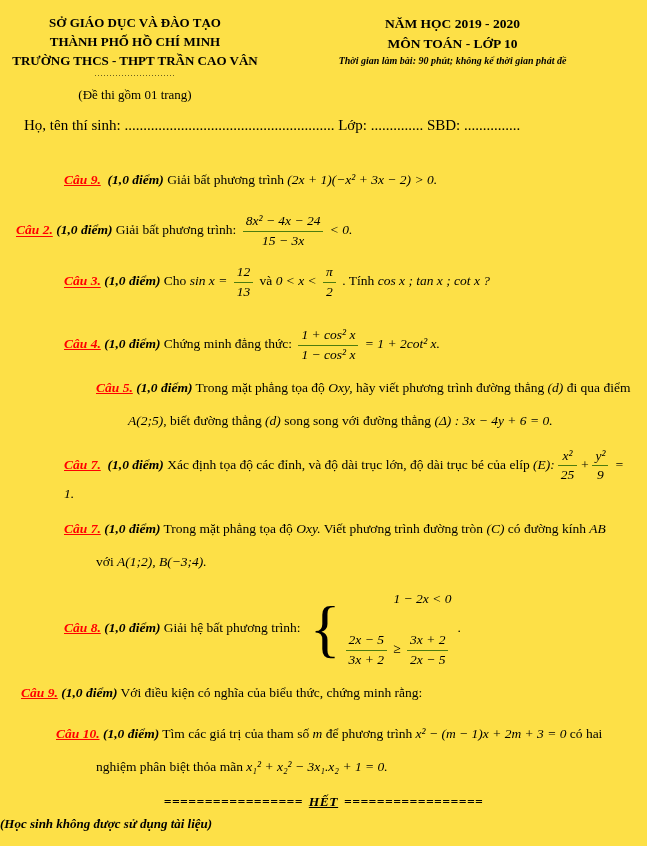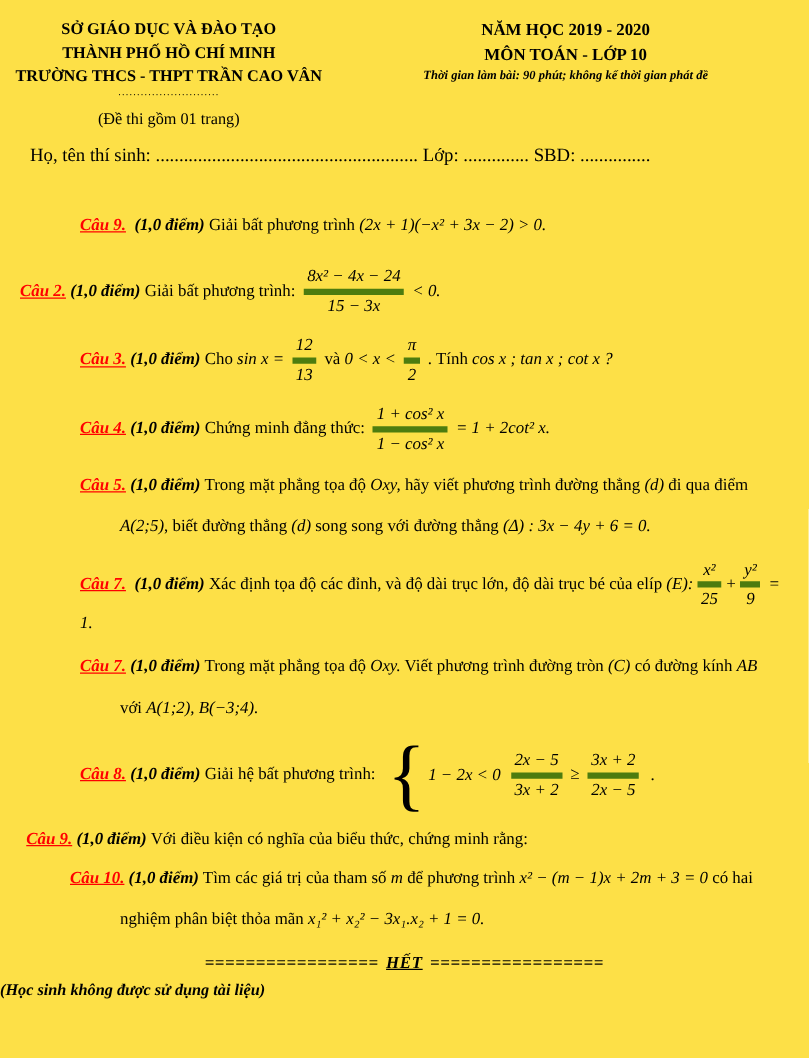--- a/index.html
+++ b/index.html
@@ -25,27 +25,27 @@
   .student-line { margin:14px 18px 0 24px; font-size:15px; white-space:nowrap; }
   
   .q { padding-left:64px; padding-right:14px; line-height:1.55; }
   .q-label {
     color:#ff0000; font-weight:bold; font-style:italic;
     text-decoration:underline;
   }
   .q-points { font-weight:bold; font-style:italic; }
   .m { font-style:italic; }
   .frac { display:inline-block; vertical-align:middle; text-align:center; margin:0 3px; line-height:1.25; }
-  .frac .num { display:block; padding:0 3px 1px 3px; border-bottom:5px solid #4d7c0f; }
+  .frac .num { display:block; padding:0 3px 1px 3px; border-bottom:1px solid #4d7c0f; }
   .frac .den { display:block; padding:1px 3px 0 3px; }
   .q-line2 { padding-left:32px; margin-top:12px; }
   
   .sys { display:inline-flex; align-items:center; vertical-align:middle; }
   .sys-brace { font-size:64px; font-weight:200; line-height:0.85; margin:0 2px 0 6px; font-family:"Liberation Serif", serif; }
-  .sys-rows { display:inline-flex; flex-direction:row; align-items:center; gap:5px; }
+  .sys-rows { display:inline-flex; flex-direction:column; align-items:flex-end; gap:22px; }
   .center-eq { text-align:center; margin-top:14px; font-size:14px; }
   
   .footer-het { text-align:center; margin-top:16px; font-weight:bold; font-style:italic; font-size:13.5px; letter-spacing:0.5px; }
   .footer-note { margin-top:6px; font-weight:bold; font-style:italic; font-size:13px; }
 </style>
 </head>
 <body>
 
 <div class="page">
 
@@ -94,29 +94,29 @@
     <span>Cho</span>
     <span class="m">sin x =</span>
     <span class="frac m"><span class="num">12</span><span class="den">13</span></span>
     <span>và</span>
     <span class="m">0 &lt; x &lt;</span>
     <span class="frac m"><span class="num">π</span><span class="den">2</span></span>
     <span>. Tính</span>
     <span class="m">cos x ; tan x ; cot x ?</span>
   </div>
 
-  <div class="q" style="margin-top:14px;">
+  <div class="q" style="margin-top:26px;">
     <span class="q-label">Câu 4.</span>
     <span class="q-points">(1,0 điểm)</span>
     <span>Chứng minh đẳng thức:</span>
     <span class="frac m"><span class="num">1 + cos² x</span><span class="den">1 − cos² x</span></span>
     <span class="m">= 1 + 2cot² x.</span>
   </div>
 
-  <div class="q" style="margin-top:14px;">
+  <div class="q" style="margin-top:14px;margin-left:32px;">
     <span class="q-label">Câu 5.</span>
     <span class="q-points">(1,0 điểm)</span>
     <span>Trong mặt phẳng tọa độ</span>
     <span class="m">Oxy,</span>
     <span>hãy viết phương trình đường thẳng</span>
     <span class="m">(d)</span>
     <span>đi qua điểm</span>
     <div class="q-line2">
       <span class="m">A(2;5)</span><span>, biết đường thẳng</span>
       <span class="m">(d)</span>
@@ -165,21 +165,21 @@
       <span style="margin-left:6px;">.</span>
     </span>
   </div>
 
   <div class="q" style="margin-top:14px;padding-left:21px;">
     <span class="q-label">Câu 9.</span>
     <span class="q-points">(1,0 điểm)</span>
     <span>Với điều kiện có nghĩa của biểu thức, chứng minh rằng:</span>
   </div>
 
-  <div class="q" style="margin-top:10px; padding-left:56px;">
+  <div class="q" style="margin-top:20px; padding-left:56px;">
     <span class="q-label">Câu 10.</span>
     <span class="q-points">(1,0 điểm)</span>
     <span>Tìm các giá trị của tham số</span>
     <span class="m">m</span>
     <span>để phương trình</span>
     <span class="m">x² − (m − 1)x + 2m + 3 = 0</span>
     <span>có hai</span>
     <div class="q-line2" style="padding-left:40px;">
       <span>nghiệm phân biệt thỏa mãn</span>
       <span class="m">x₁² + x₂² − 3x₁.x₂ + 1 = 0.</span>

